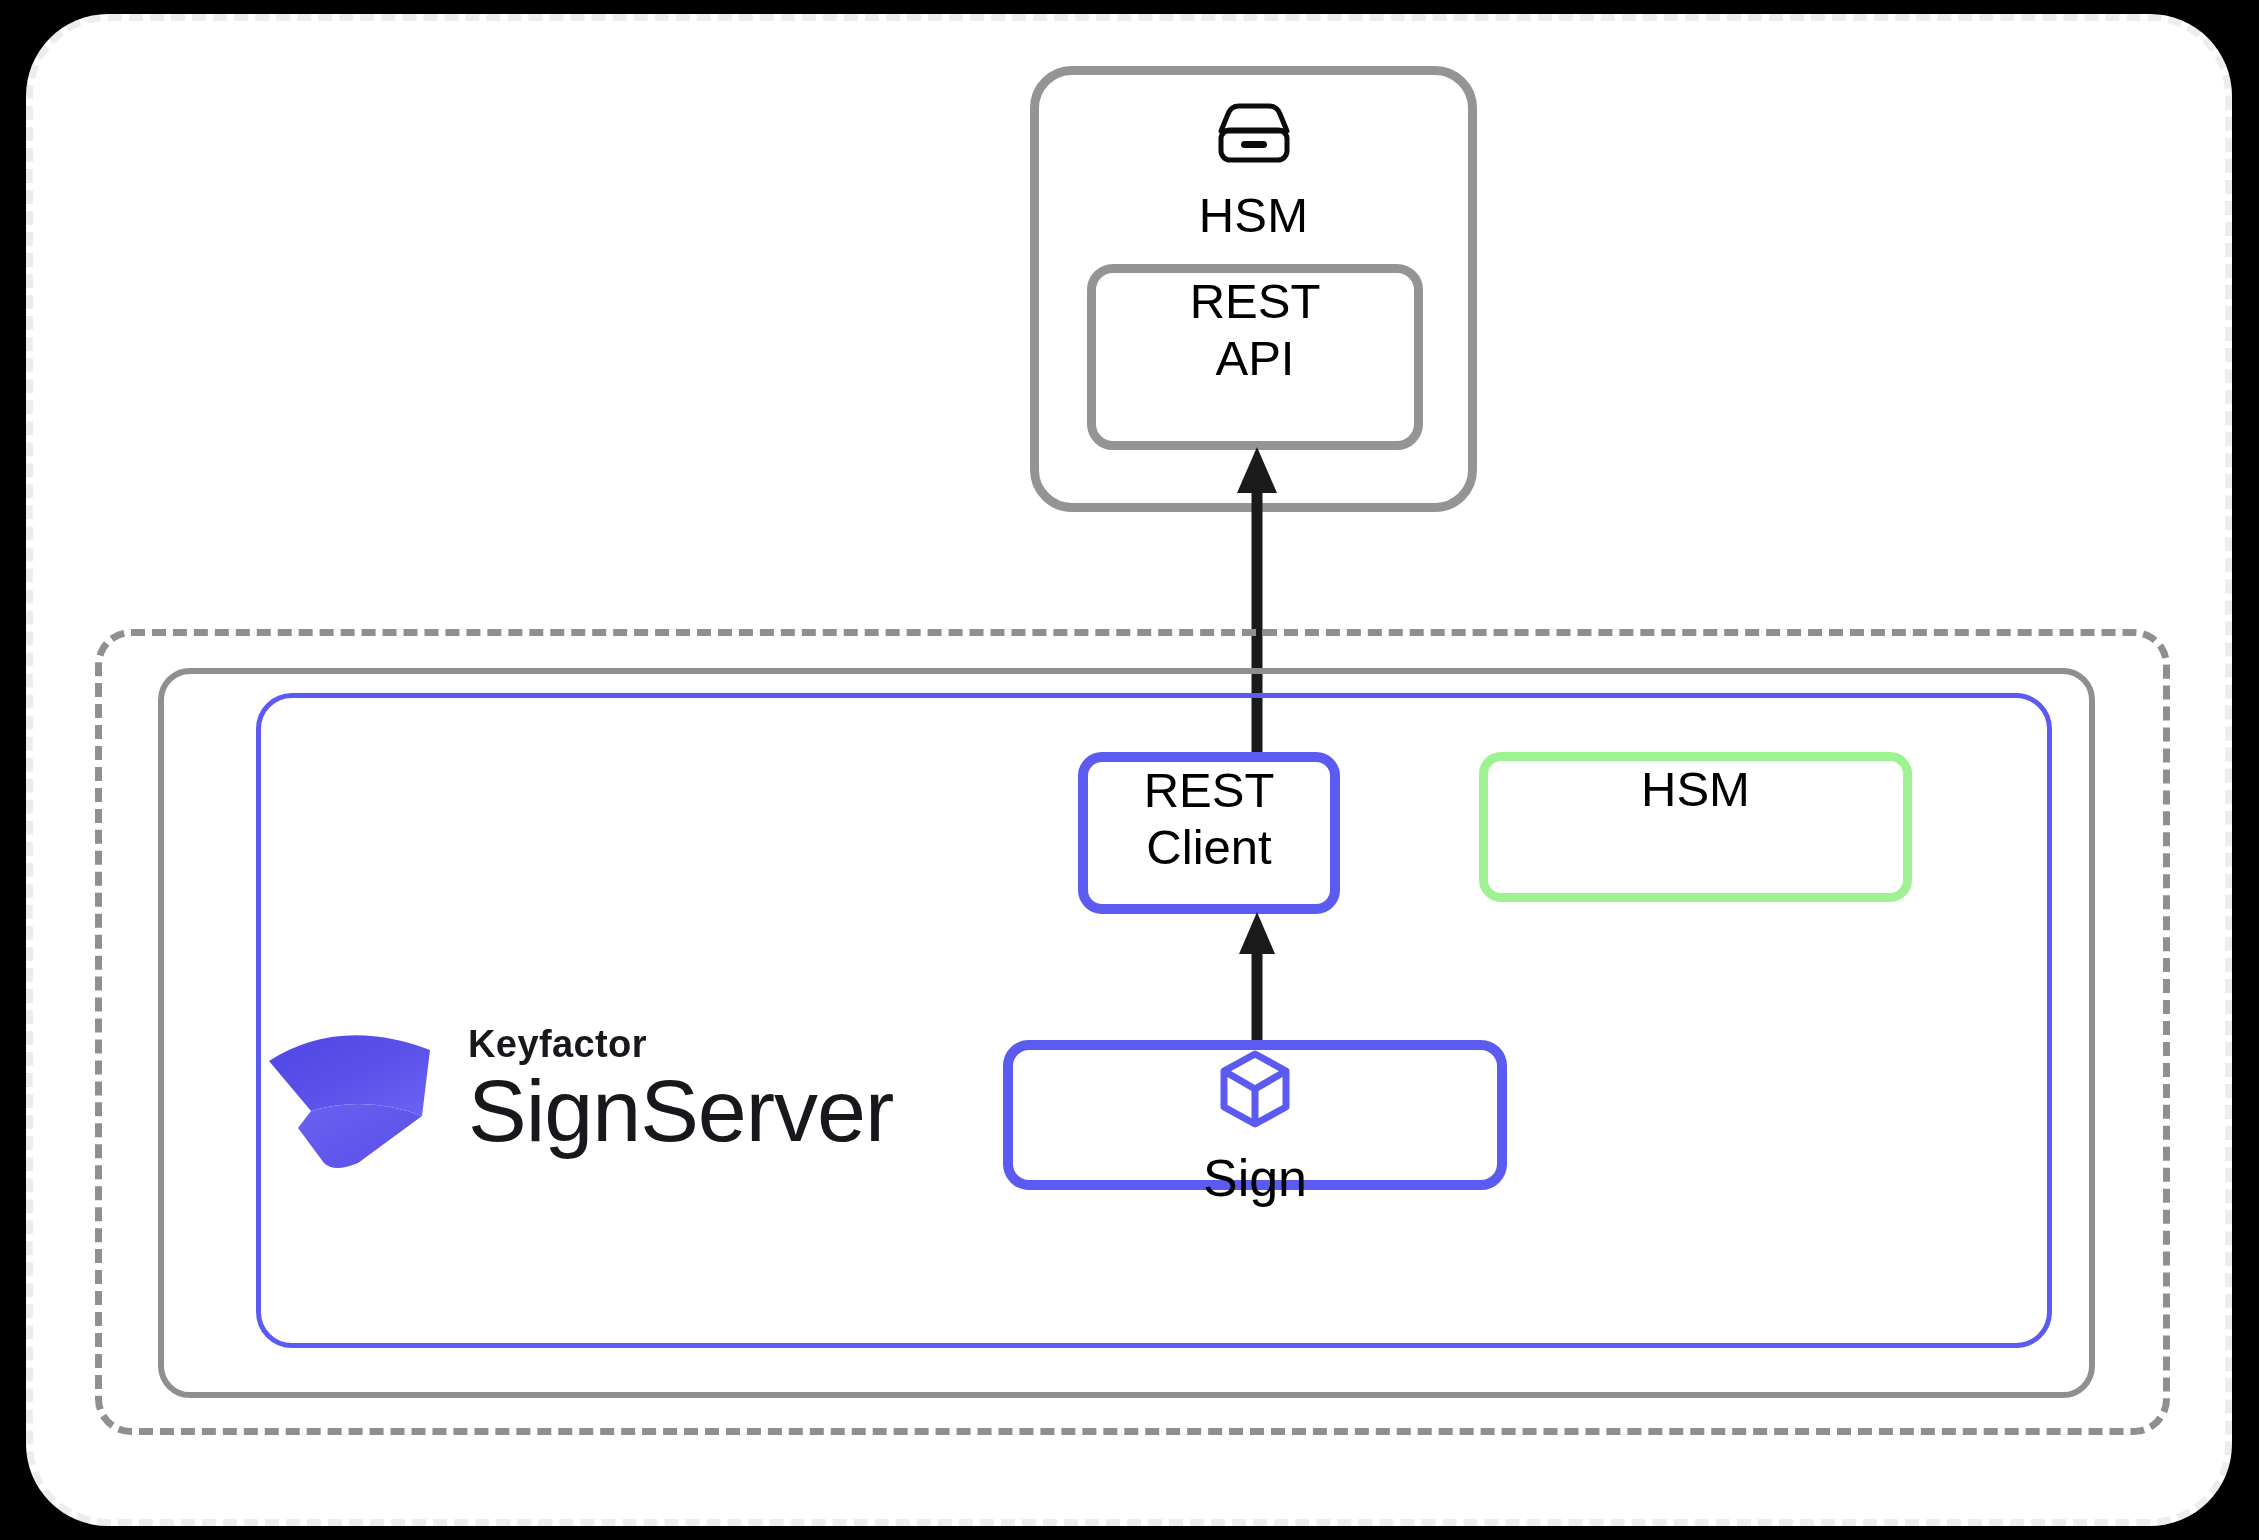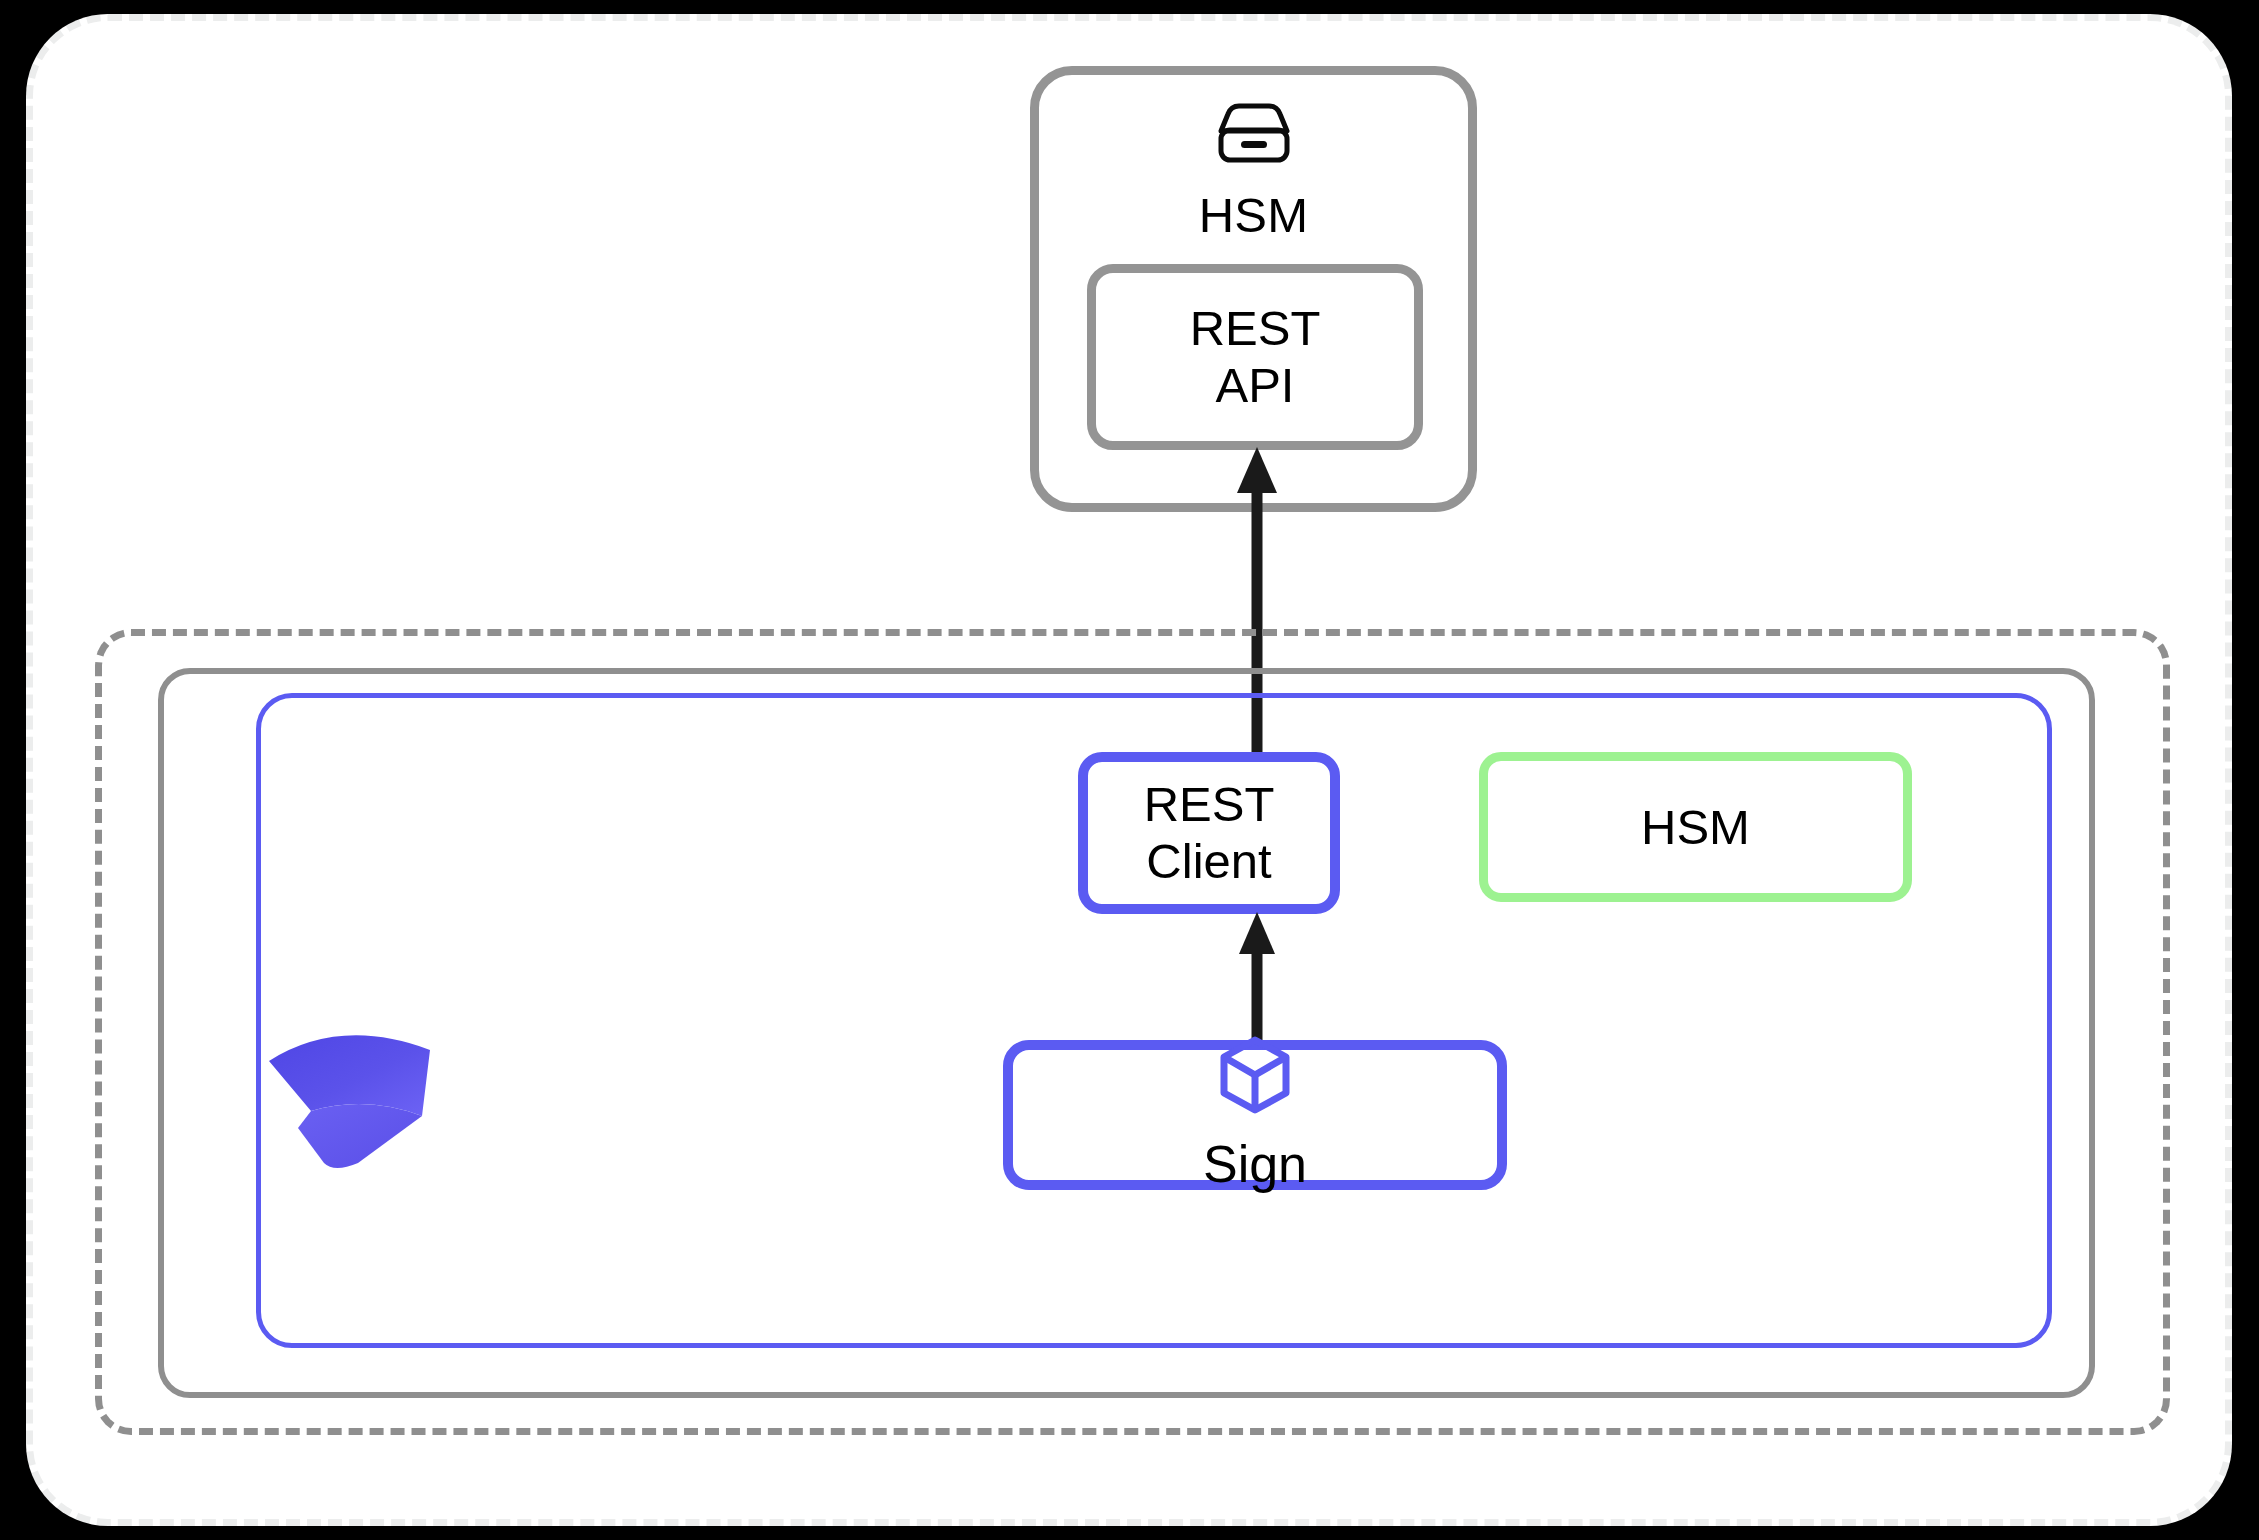--- a/index.html
+++ b/index.html
@@ -34,21 +34,20 @@
     box-sizing: border-box;
   }
 
   
   .node {
     position: absolute;
     box-sizing: border-box;
     background: #ffffff;
     display: flex;
     align-items: center;
-    justify-content: center;
     flex-direction: column;
     text-align: center;
     color: #000000;
     line-height: 1.16;
   }
 
   
   .hsm-box {
     left: 1030px;
     top: 66px;
@@ -272,15 +271,19 @@
             <stop offset="0%" stop-color="#6a60f2"></stop>
             <stop offset="100%" stop-color="#5a4fe8"></stop>
           </linearGradient>
         </defs>
 
         <path d="M7 58 Q78 13 168 47 L160 113 Q104 92 49 108 Z" fill="url(#kfg1)"></path>
 
         <path d="M49 108 Q104 92 160 113 L96 160 Q72 170 62 160 L36 125 Z" fill="url(#kfg2)"></path>
       </svg>
     </span>
+    <span class="logo-words">
+      <span class="logo-keyfactor">Keyfactor</span>
+      <span class="logo-signserver">SignServer</span>
+    </span>
   </div>
 
 </div>
 
 </body></html>

